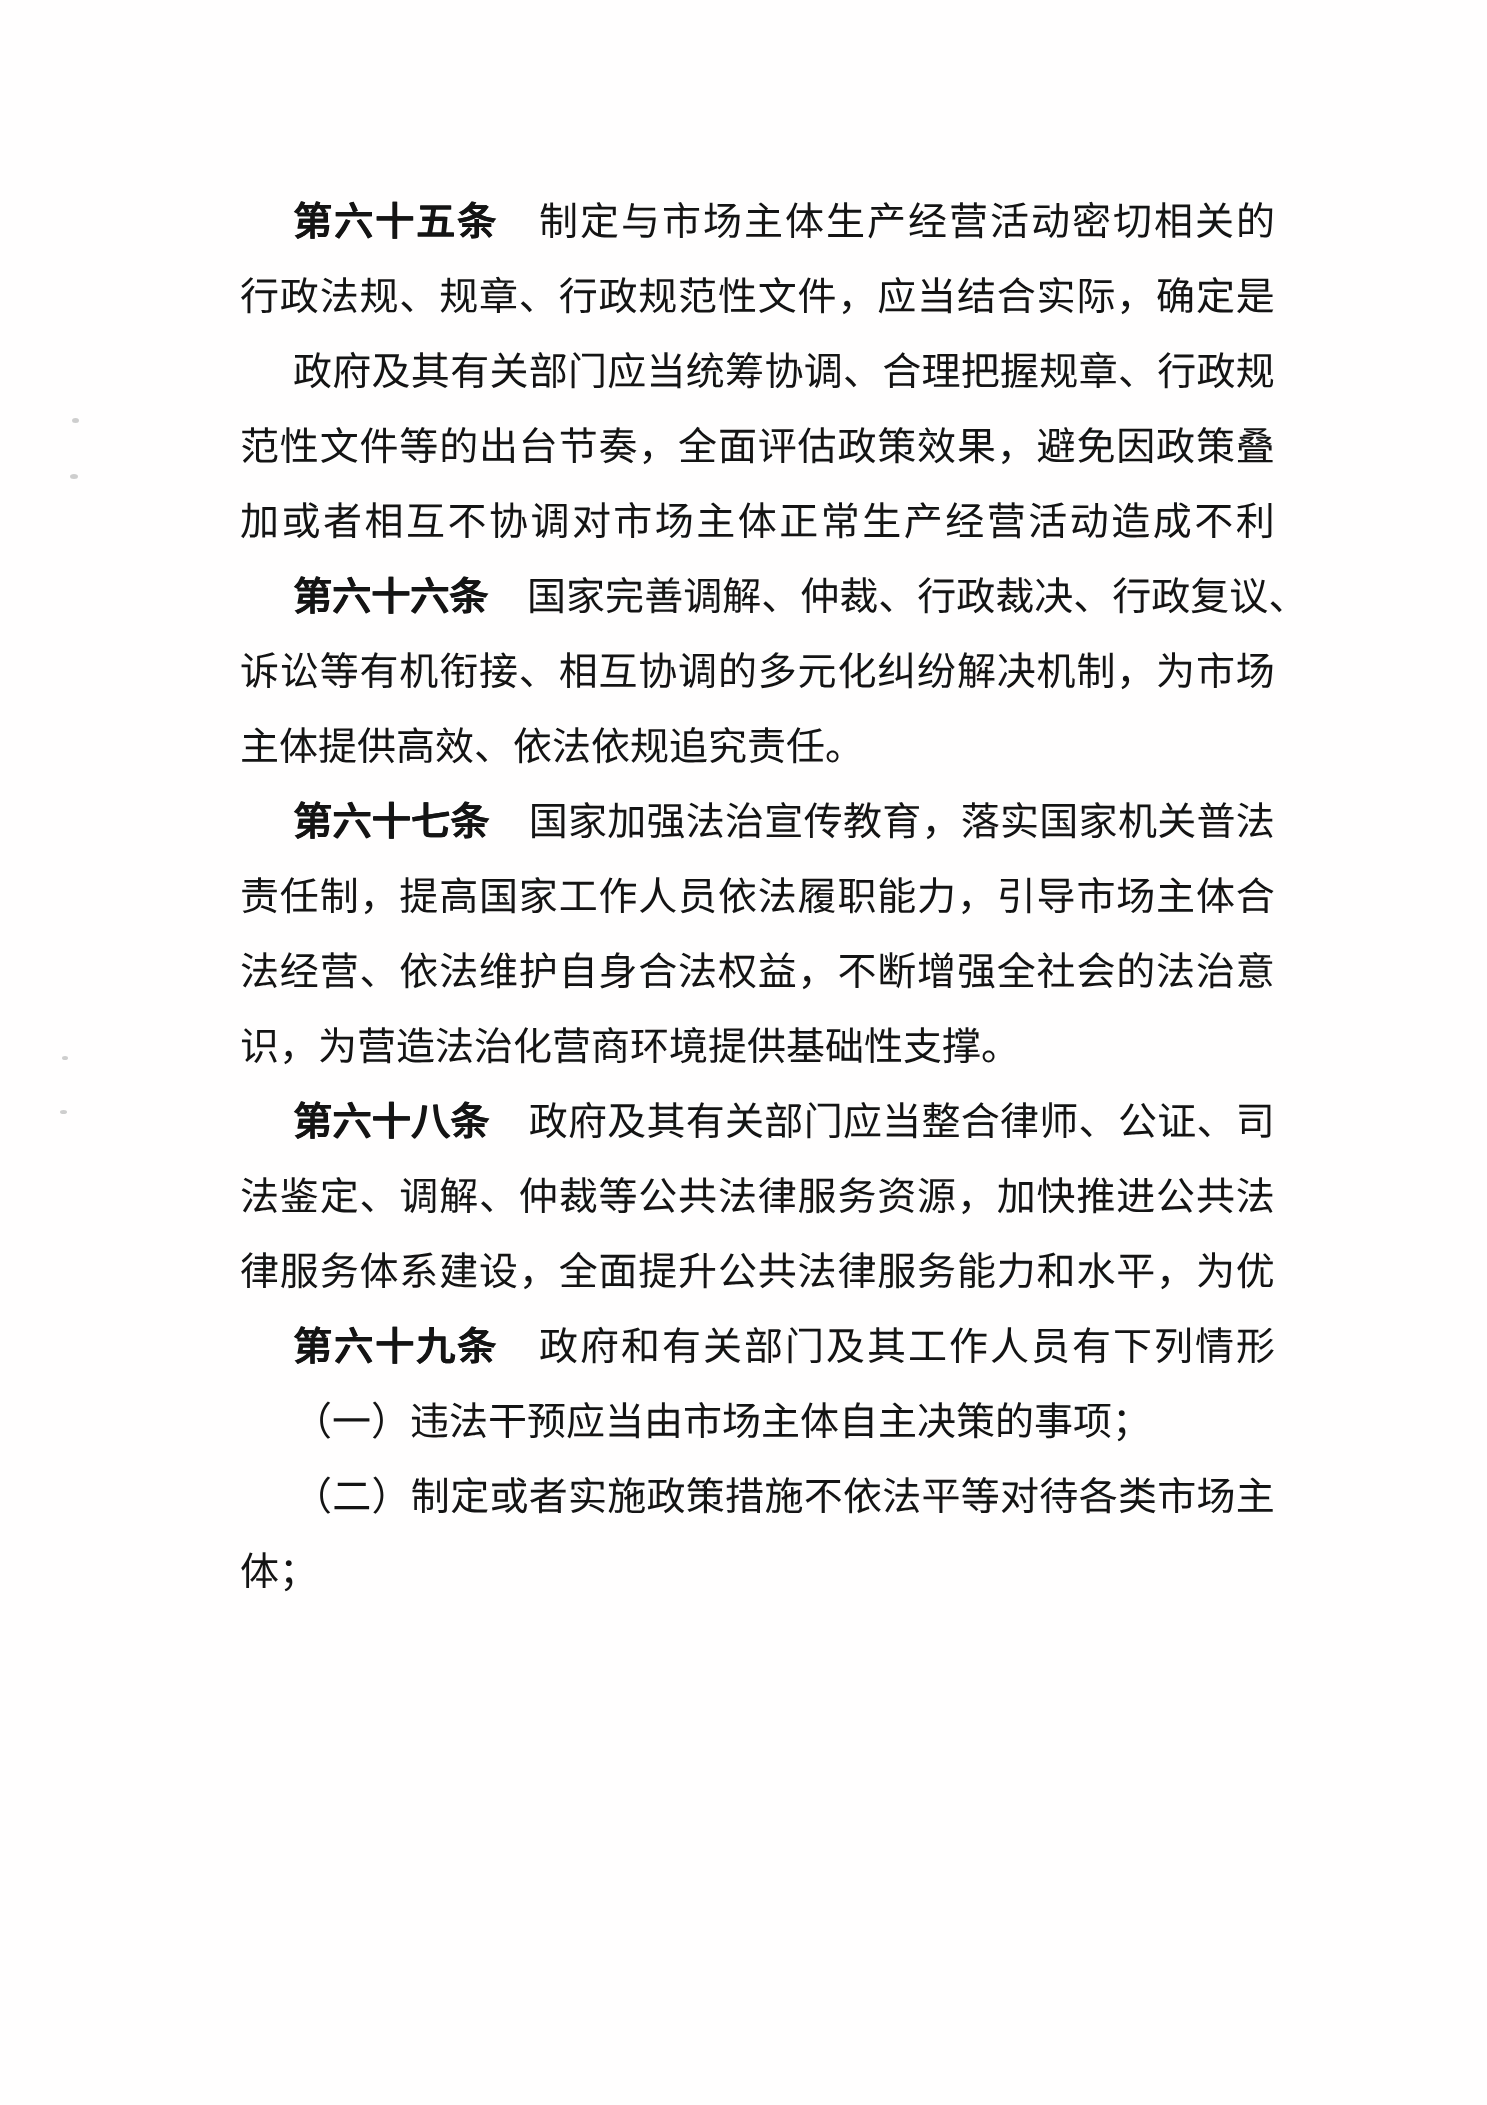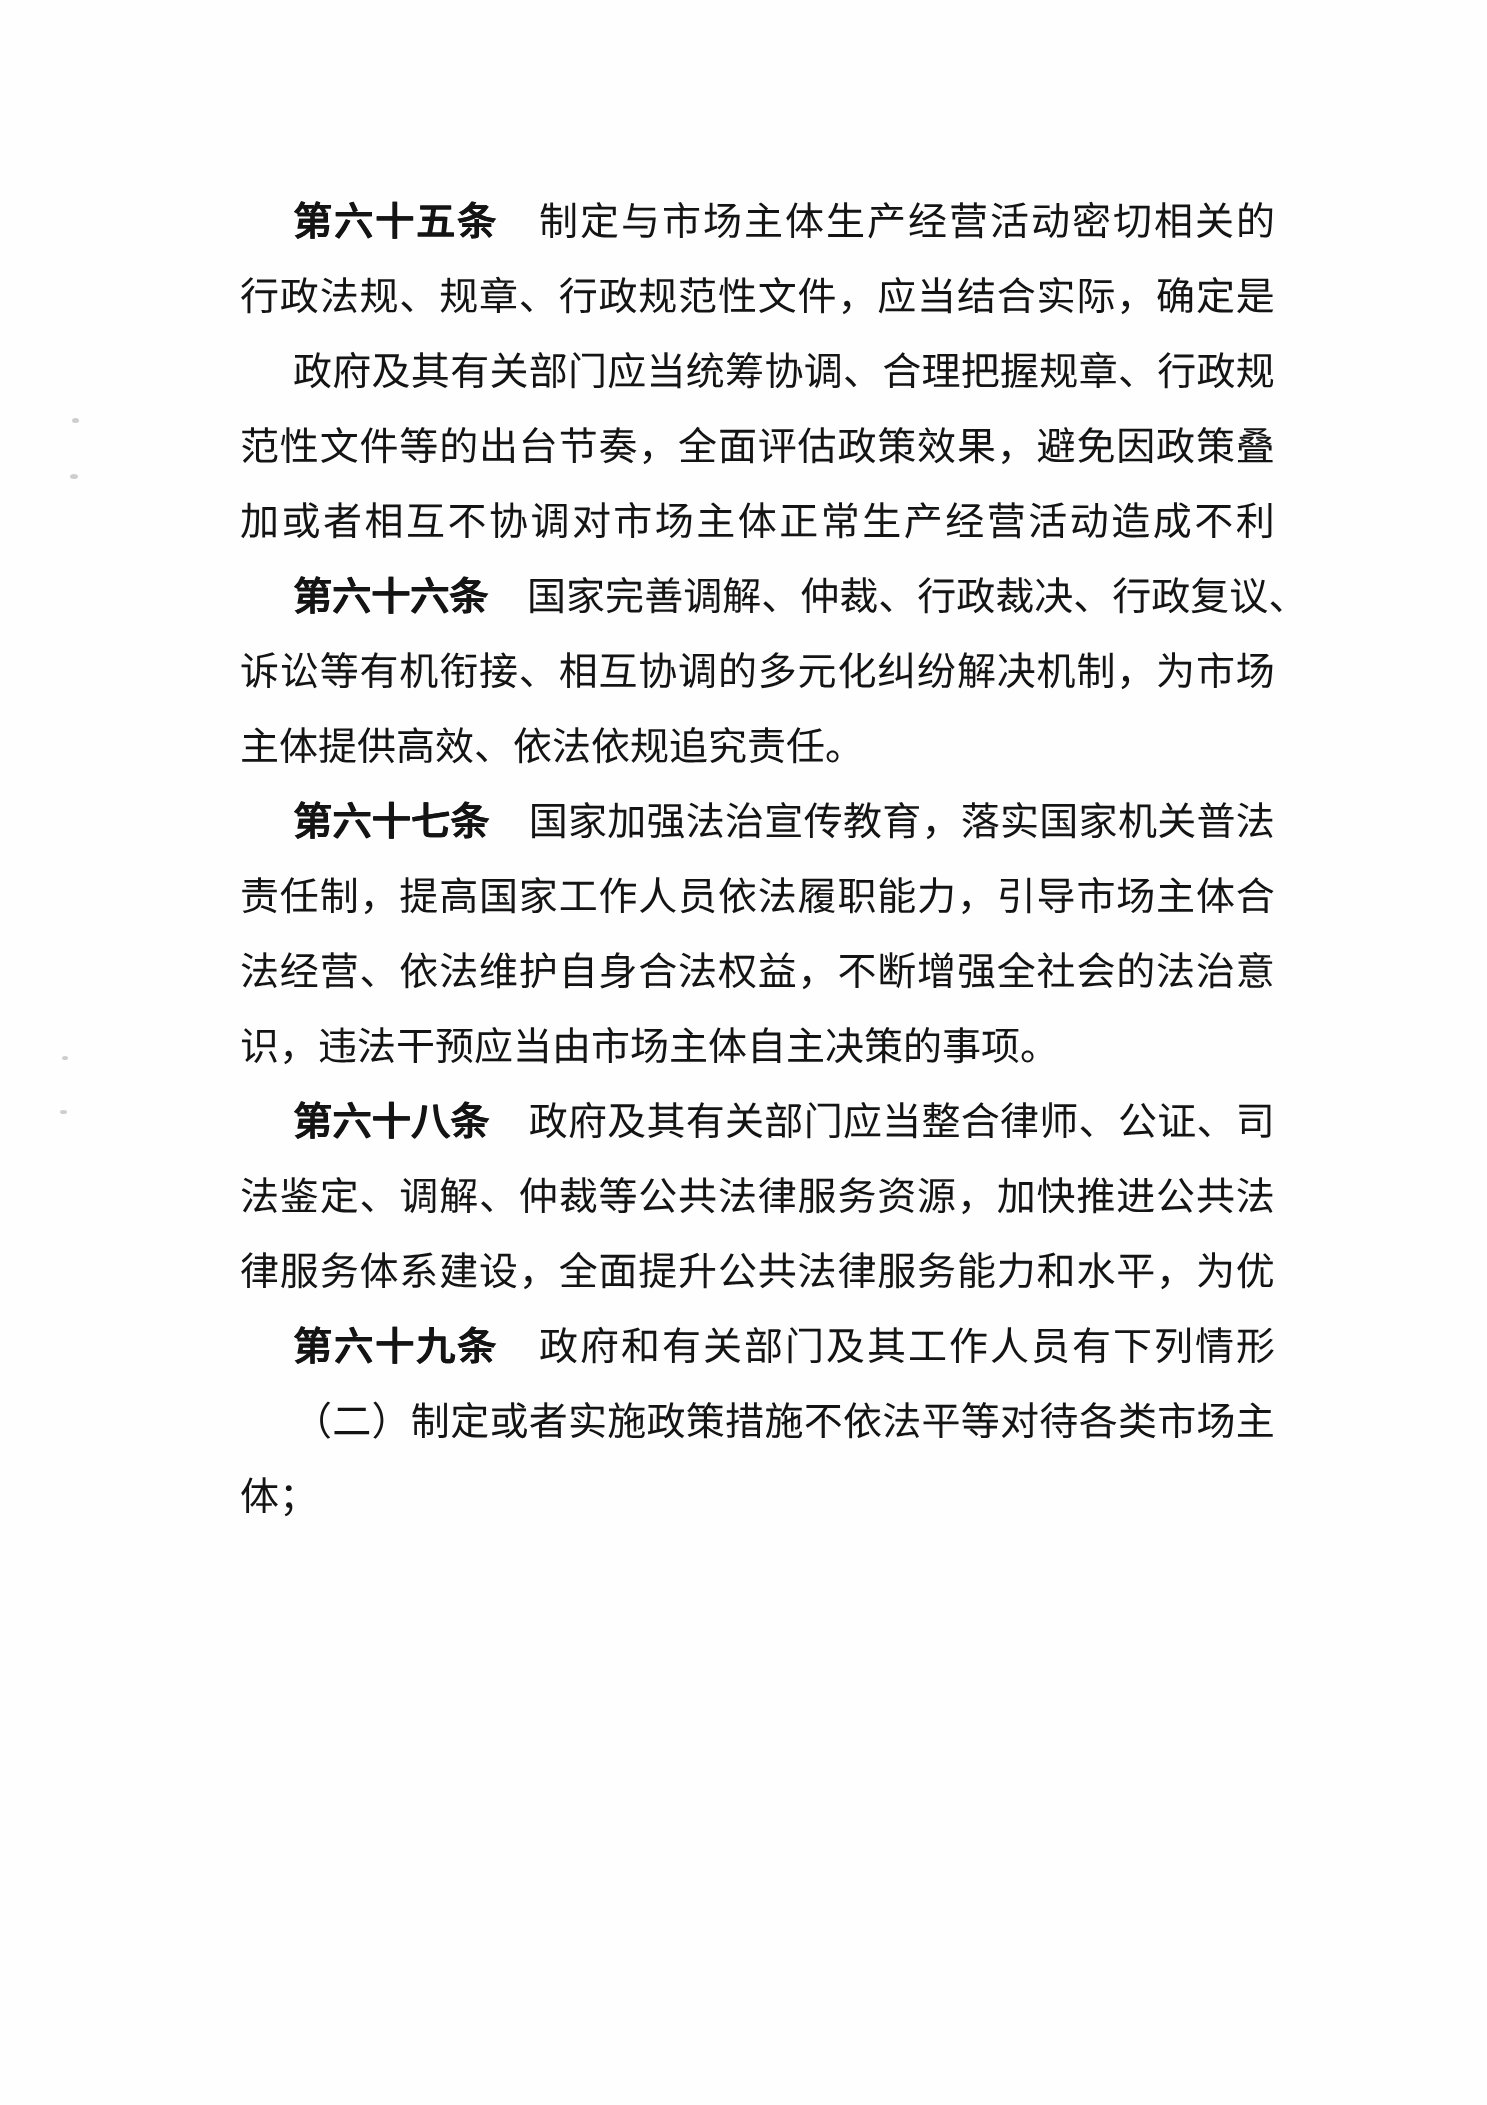--- a/index.html
+++ b/index.html
@@ -317,21 +317,21 @@
         <span class="char">增</span>
         <span class="char">强</span>
         <span class="char">全</span>
         <span class="char">社</span>
         <span class="char">会</span>
         <span class="char">的</span>
         <span class="char">法</span>
         <span class="char">治</span>
         <span class="char">意</span>
       </div>
-      <div class="line"><span>识，违法干预应当由市场主体自主决策的事项。</span></div>
+      <div class="line"><span>识，为营造法治化营商环境提供基础性支撑。</span></div>
       <div class="line justify indent">
         <span class="b char">第</span>
         <span class="b char">六</span>
         <span class="b char">十</span>
         <span class="b char">八</span>
         <span class="b char">条</span>
         <span class="gapchar"></span>
         <span class="char">政</span>
         <span class="char">府</span>
         <span class="char">及</span>
@@ -427,20 +427,21 @@
         <span class="char">工</span>
         <span class="char">作</span>
         <span class="char">人</span>
         <span class="char">员</span>
         <span class="char">有</span>
         <span class="char">下</span>
         <span class="char">列</span>
         <span class="char">情</span>
         <span class="char">形</span>
       </div>
+      <div class="line indent"><span>（一）违法干预应当由市场主体自主决策的事项；</span></div>
       <div class="line justify indent">
         <span class="char">（</span>
         <span class="char">二</span>
         <span class="char">）</span>
         <span class="char">制</span>
         <span class="char">定</span>
         <span class="char">或</span>
         <span class="char">者</span>
         <span class="char">实</span>
         <span class="char">施</span>

